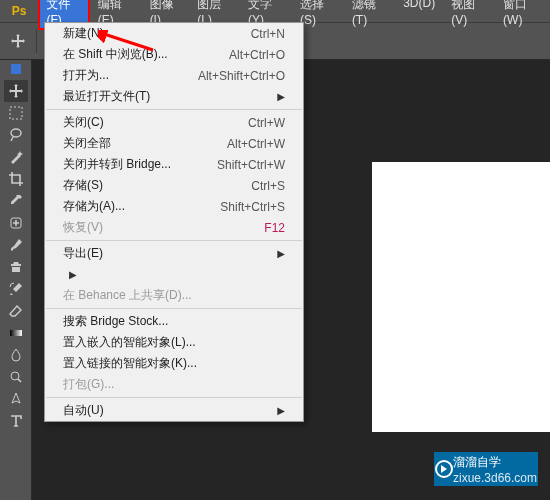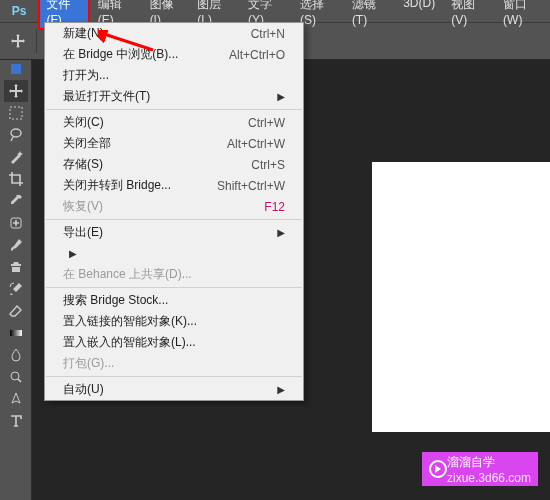--- a/index.html
+++ b/index.html
@@ -1,19 +1,19 @@
 <!DOCTYPE html>
 <html><head>
 <meta charset="utf-8">
 <style>
 * { margin: 0; padding: 0; box-sizing: border-box; font-family: "Microsoft YaHei", sans-serif; }
 body { width: 550px; height: 500px; background: #535353; overflow: hidden; position: relative; }
 
 .menubar { height: 22px; background: #535353; display: flex; align-items: center; font-size: 12px; color: #e0e0e0; }
-.ps-logo { width: 24px; height: 20px; margin: 0 8px; display: flex; align-items: center; justify-content: center; color: #7dd3fc; font-weight: bold; font-size: 12px; }
+.ps-logo { width: 24px; height: 20px; margin: 0 8px; display: flex; align-items: center; justify-content: center; color: #eab308; font-weight: bold; font-size: 12px; }
 .menu-item { padding: 3px 8px; cursor: default; }
 .menu-item.active { background: #3875d6; color: #fff; border: 2px solid #ff0000; padding: 1px 6px; }
 
 .optbar { height: 38px; background: #535353; border-top: 1px solid #3a3a3a; border-bottom: 1px solid #2a2a2a; display: flex; align-items: center; padding: 0 6px; gap: 6px; }
 .optbar .ico { width: 24px; height: 24px; display: flex; align-items: center; justify-content: center; color: #ccc; }
 .optbar .sep { width: 1px; height: 24px; background: #3a3a3a; }
 .optbar .txt { color: #ccc; font-size: 12px; }
 
 .workspace { position: absolute; top: 60px; left: 0; right: 0; bottom: 0; display: flex; }
 .toolbar { width: 32px; background: #535353; display: flex; flex-direction: column; align-items: center; padding-top: 4px; gap: 2px; border-right: 1px solid #2a2a2a; }
@@ -27,21 +27,21 @@
 .dropdown .row { display: flex; align-items: center; height: 21px; padding: 0 18px 0 18px; cursor: default; }
 .dropdown .row.disabled { color: #9a9a9a; }
 .dropdown .row .lbl { flex: 1; }
 .dropdown .row .sc { color: #555; }
 .dropdown .row.disabled .sc { color: #be185d; }
 .dropdown .row .arr { margin-left: 6px; color: #333; font-size: 10px; }
 .dropdown hr { border: none; border-top: 1px solid #d0d0d0; margin: 2px 1px; }
 
 .annot-arrow { position: absolute; top: 30px; left: 98px; z-index: 200; pointer-events: none; }
 
-.watermark { position: absolute; right: 12px; bottom: 14px; width: 116px; height: 34px; background: #d946ef; display: flex; align-items: center; justify-content: center; gap: 0; color: #fff; font-size: 12px; z-index: 50; }
+.watermark { position: absolute; right: 12px; bottom: 14px; width: 104px; height: 34px; background: #0369a1; display: flex; align-items: center; justify-content: center; gap: 0; color: #fff; font-size: 12px; z-index: 50; }
 .watermark .play { width: 18px; height: 18px; border: 2px solid #fff; border-radius: 50%; display: flex; align-items: center; justify-content: center; }
 .watermark .sub { font-size: 12px; opacity: .85; }
 </style>
 </head>
 <body>
 
 <div class="menubar">
   <div class="ps-logo">Ps</div>
   <div id="menus" style="display: flex;">
       <div class="menu-item active">文件(F)</div>
@@ -312,46 +312,51 @@
     <div class="canvas"></div>
   </div>
 </div>
 
 <div class="dropdown" id="filemenu">
     <div class="row">
       <span class="lbl">新建(N)...</span>
       <span class="sc">Ctrl+N</span>
     </div>
     <div class="row">
-      <span class="lbl">在 Bridge 中浏览(B)...</span>
+      <span class="lbl">在 Shift 中浏览(B)...</span>
       <span class="sc">Alt+Ctrl+O</span>
     </div>
     <div class="row">
       <span class="lbl">打开为...</span>
+      <span class="sc">Alt+Shift+Ctrl+O</span>
     </div>
     <div class="row">
       <span class="lbl">最近打开文件(T)</span>
       <span class="arr">▶</span>
     </div>
     <hr>
     <div class="row">
       <span class="lbl">关闭(C)</span>
       <span class="sc">Ctrl+W</span>
     </div>
     <div class="row">
       <span class="lbl">关闭全部</span>
       <span class="sc">Alt+Ctrl+W</span>
     </div>
     <div class="row">
+      <span class="lbl">关闭并转到 Bridge...</span>
+      <span class="sc">Shift+Ctrl+W</span>
+    </div>
+    <div class="row">
       <span class="lbl">存储(S)</span>
       <span class="sc">Ctrl+S</span>
     </div>
     <div class="row">
-      <span class="lbl">关闭并转到 Bridge...</span>
-      <span class="sc">Shift+Ctrl+W</span>
+      <span class="lbl">存储为(A)...</span>
+      <span class="sc">Shift+Ctrl+S</span>
     </div>
     <div class="row disabled">
       <span class="lbl">恢复(V)</span>
       <span class="sc">F12</span>
     </div>
     <hr>
     <div class="row">
       <span class="lbl">导出(E)</span>
       <span class="arr">▶</span>
     </div>
@@ -359,24 +364,24 @@
       <span class="arr">▶</span>
     </div>
     <div class="row disabled">
       <span class="lbl">在 Behance 上共享(D)...</span>
     </div>
     <hr>
     <div class="row">
       <span class="lbl">搜索 Bridge Stock...</span>
     </div>
     <div class="row">
+      <span class="lbl">置入嵌入的智能对象(L)...</span>
+    </div>
+    <div class="row">
       <span class="lbl">置入链接的智能对象(K)...</span>
-    </div>
-    <div class="row">
-      <span class="lbl">置入嵌入的智能对象(L)...</span>
     </div>
     <div class="row disabled">
       <span class="lbl">打包(G)...</span>
     </div>
     <hr>
     <div class="row">
       <span class="lbl">自动(U)</span>
       <span class="arr">▶</span>
     </div>
   </div>

